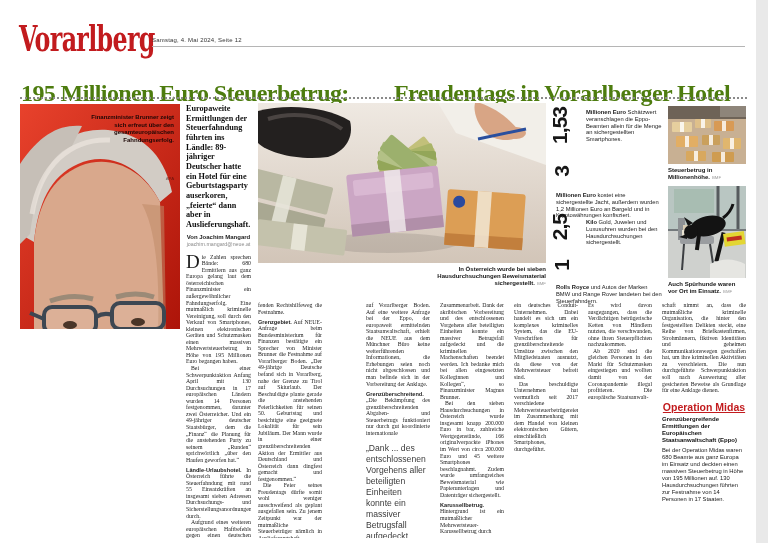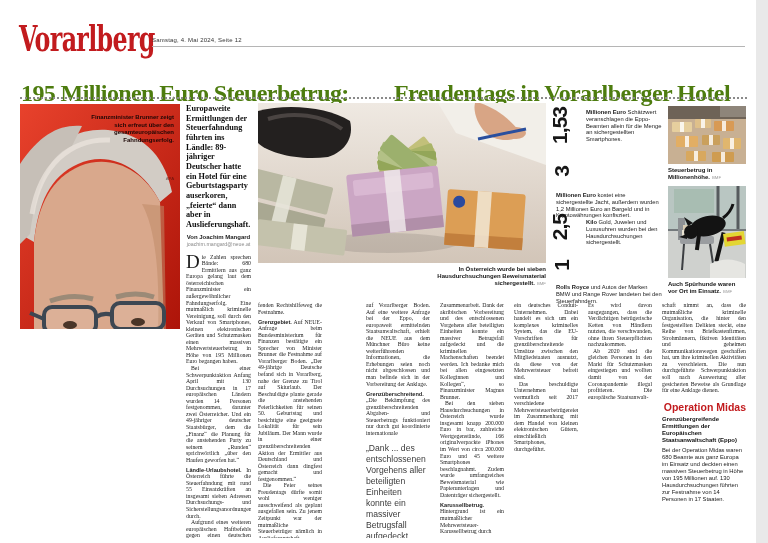--- a/index.html
+++ b/index.html
@@ -46,21 +46,21 @@
   .c5{left:514px;top:302px;height:236px;}
   .c6{left:588px;top:302px;height:236px;}
   .c7{left:662px;top:302px;width:84px;height:240px;}
 
   .lead-text{font:700 8.2px/1.18 "Liberation Serif",serif;color:#0f0f0f;margin:0 0 4px;text-align:left;}
   .byline-author{text-align:center;font:700 6px "Liberation Sans",sans-serif;margin-top:4px;}
   .byline-email{text-align:center;font:5.3px "Liberation Sans",sans-serif;color:#8a8a8a;margin:1px 0 7px;}
 
   .quote{margin-top:7px;font:8.6px/1.28 "Liberation Sans",sans-serif;color:#3a3a3a;text-align:left;}
 
-  .midas-heading{margin:7px 0 3px;font:700 10.5px "Liberation Sans",sans-serif;color:#c21b1e;text-align:right;}
+  .midas-heading{margin:7px 0 3px;font:700 10.5px "Liberation Sans",sans-serif;color:#c21b1e;text-align:center;text-decoration:underline;}
   .box-sub{font:700 6px/1.2 "Liberation Sans",sans-serif;color:#111;margin-bottom:2.5px;text-align:left;}
   .box-text{font:5.8px/1.2 "Liberation Sans",sans-serif;color:#222;text-align:left;}
 
   
   .fig-num{position:absolute;writing-mode:vertical-rl;transform:rotate(180deg);
            font:700 21px/1 "Liberation Sans",sans-serif;color:#161616;letter-spacing:-1px;}
   .fig-cap{position:absolute;font:5.8px/1.18 "Liberation Sans",sans-serif;color:#222;text-align:left;}
 </style>
 </head>
 <body>

